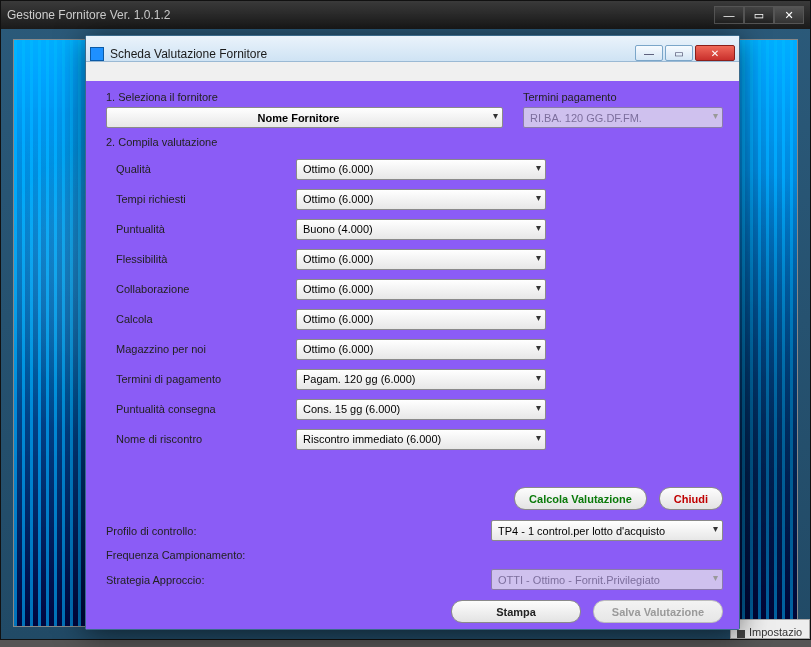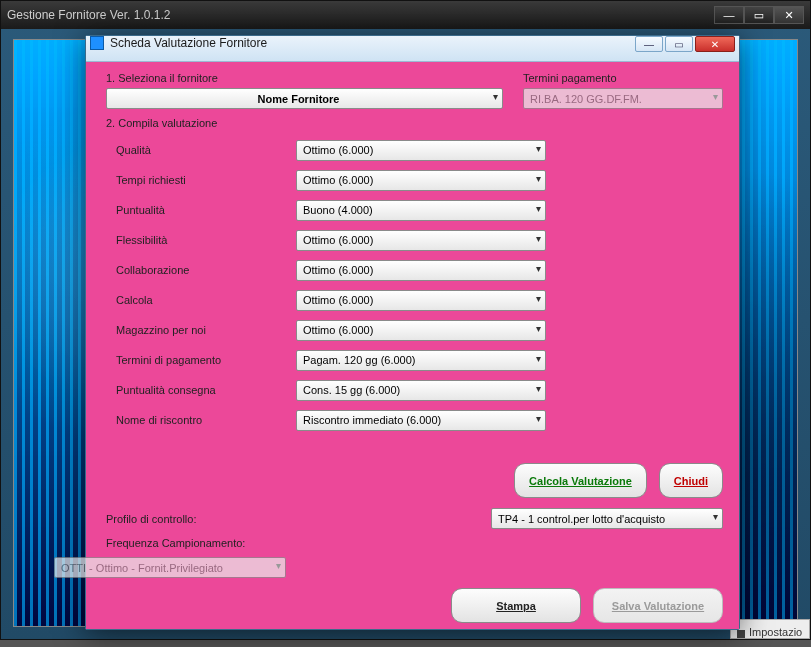--- a/index.html
+++ b/index.html
@@ -20,28 +20,28 @@
   linear-gradient(#0af,#014) ;
   filter: contrast(1.1);
 }
 .bg-art::after { content: ""; position: absolute; inset: 0; background: radial-gradient(ellipse at 30% 40%, rgba(255,255,255,0.3), transparent 40%), radial-gradient(ellipse at 80% 70%, rgba(0,0,0,0.4), transparent 50%); }
 
 .footer-strip { position: absolute; right: 0; bottom: 0; height: 20px; min-width: 80px; background: #eee; border: 1px solid #aaa; display: flex; align-items: flex-end; padding: 0 6px; color: #333; font-size: 11px; }
 .footer-strip .sq { width: 8px; height: 8px; background: #444; margin-right: 4px; }
 
 
 .dialog { position: absolute; left: 85px; top: 35px; width: 655px; height: 595px; background: #f0f0f0; border: 1px solid #3a6a8a; box-shadow: 0 4px 30px rgba(0,0,0,0.6); display: flex; flex-direction: column; border-radius: 2px; }
-.dlg-titlebar { height: 26px; background: linear-gradient(#eaf3fb,#cfe3f4); display: flex; align-items: flex-start; padding: 0 4px 0 4px; border-bottom: 1px solid #9bb9d4; }
+.dlg-titlebar { height: 26px; background: linear-gradient(#eaf3fb,#cfe3f4); display: flex; align-items: flex-end; padding: 0 4px 0 4px; border-bottom: 1px solid #9bb9d4; }
 .dlg-icon { width: 14px; height: 14px; background: #1e90ff; margin-right: 6px; border: 1px solid #0b5aa6; }
 .dlg-title { flex: 1; color: #1a1a1a; font-size: 12px; }
 .dlg-controls { display: flex; gap: 2px; }
 .dlg-btn { width: 28px; height: 16px; background: linear-gradient(#f7fbff,#d6e6f5); border: 1px solid #7ba6c9; border-radius: 2px; display: flex; align-items: center; justify-content: center; color: #335; font-size: 10px; cursor: default; }
 .dlg-btn.close { background: linear-gradient(#f06a5a,#c9302c); border-color: #8a1f1a; color: #fff; width: 40px; }
 
-.dlg-body { flex: 1; padding: 10px 16px 6px 20px; display: flex; flex-direction: column; color: #222; background: #ec4899; }
+.dlg-body { flex: 1; padding: 10px 16px 6px 20px; display: flex; flex-direction: column; color: #222; background: #8b5cf6; margin-top: 19px; }
 
 .top-row { display: flex; gap: 20px; }
 .top-left { flex: 1; }
 .top-right { width: 200px; }
 .step-label { margin-bottom: 4px; }
 .wide-select { width: 100%; }
 
 select, .select-like { height: 21px; border: 1px solid #8a8a8a; background: linear-gradient(#fff,#e7e7e7); padding: 0 18px 0 6px; font-size: 11px; position: relative; appearance: none; -webkit-appearance: none; border-radius: 2px; }
 .select-wrap { position: relative; display: inline-block; }
 .select-wrap::after { content: "▾"; position: absolute; right: 5px; top: 3px; font-size: 10px; color: #333; pointer-events: none; }
@@ -52,21 +52,21 @@
 .step2 { margin-top: 8px; margin-bottom: 6px; }
 
 .criteria { margin-left: 10px; }
 .crit-row { display: flex; align-items: center; height: 30px; }
 .crit-label { width: 180px; }
 .crit-select { width: 250px; }
 
 .spacer { flex: 1; }
 
 .action-row { display: flex; justify-content: flex-end; gap: 12px; margin: 8px 0 10px 0; }
-.btn { height: 35px; padding: 0 14px; border: 1px solid #8a8a8a; background: linear-gradient(#fdfdfd,#e3e3e3); border-radius: 11px; cursor: default; display: inline-flex; align-items: center; justify-content: center; font-size: 11px; text-decoration: underline; }
+.btn { height: 23px; padding: 0 14px; border: 1px solid #8a8a8a; background: linear-gradient(#fdfdfd,#e3e3e3); border-radius: 11px; cursor: default; display: inline-flex; align-items: center; justify-content: center; font-size: 11px; }
 .btn.green { color: #0a7a0a; font-weight: bold; }
 .btn.red { color: #c00000; font-weight: bold; }
 .btn.disabled { color: #9a9a9a; background: linear-gradient(#f3f3f3,#e6e6e6); border-color: #bdbdbd; }
 
 .profile-grid { display: grid; grid-template-columns: 180px 1fr; row-gap: 8px; align-items: center; margin-left: 0; }
 .profile-grid .lbl { color: #222; }
 .profile-grid .val .select-wrap, .profile-grid .val select { width: 232px; }
 .profile-grid .val { justify-self: end; }
 
 .bottom-row { display: flex; justify-content: flex-end; gap: 12px; margin-top: 10px; }
@@ -177,20 +177,21 @@
       <div class="btn red">Chiudi</div>
     </div>
 
     <div class="profile-grid">
       <div class="lbl">Profilo di controllo:</div>
       <div class="val"><div class="select-wrap"><select><option>TP4 - 1 control.per lotto d'acquisto</option></select></div></div>
 
       <div class="lbl">Frequenza Campionamento:</div>
       <div class="val"></div>
 
+      <div class="lbl">Strategia Approccio:</div>
       <div class="val"><div class="select-wrap disabled"><select disabled=""><option>OTTI - Ottimo   - Fornit.Privilegiato</option></select></div></div>
     </div>
 
     <div class="bottom-row">
       <div class="btn">Stampa</div>
       <div class="btn disabled">Salva Valutazione</div>
     </div>
 
   </div>
 </div>

